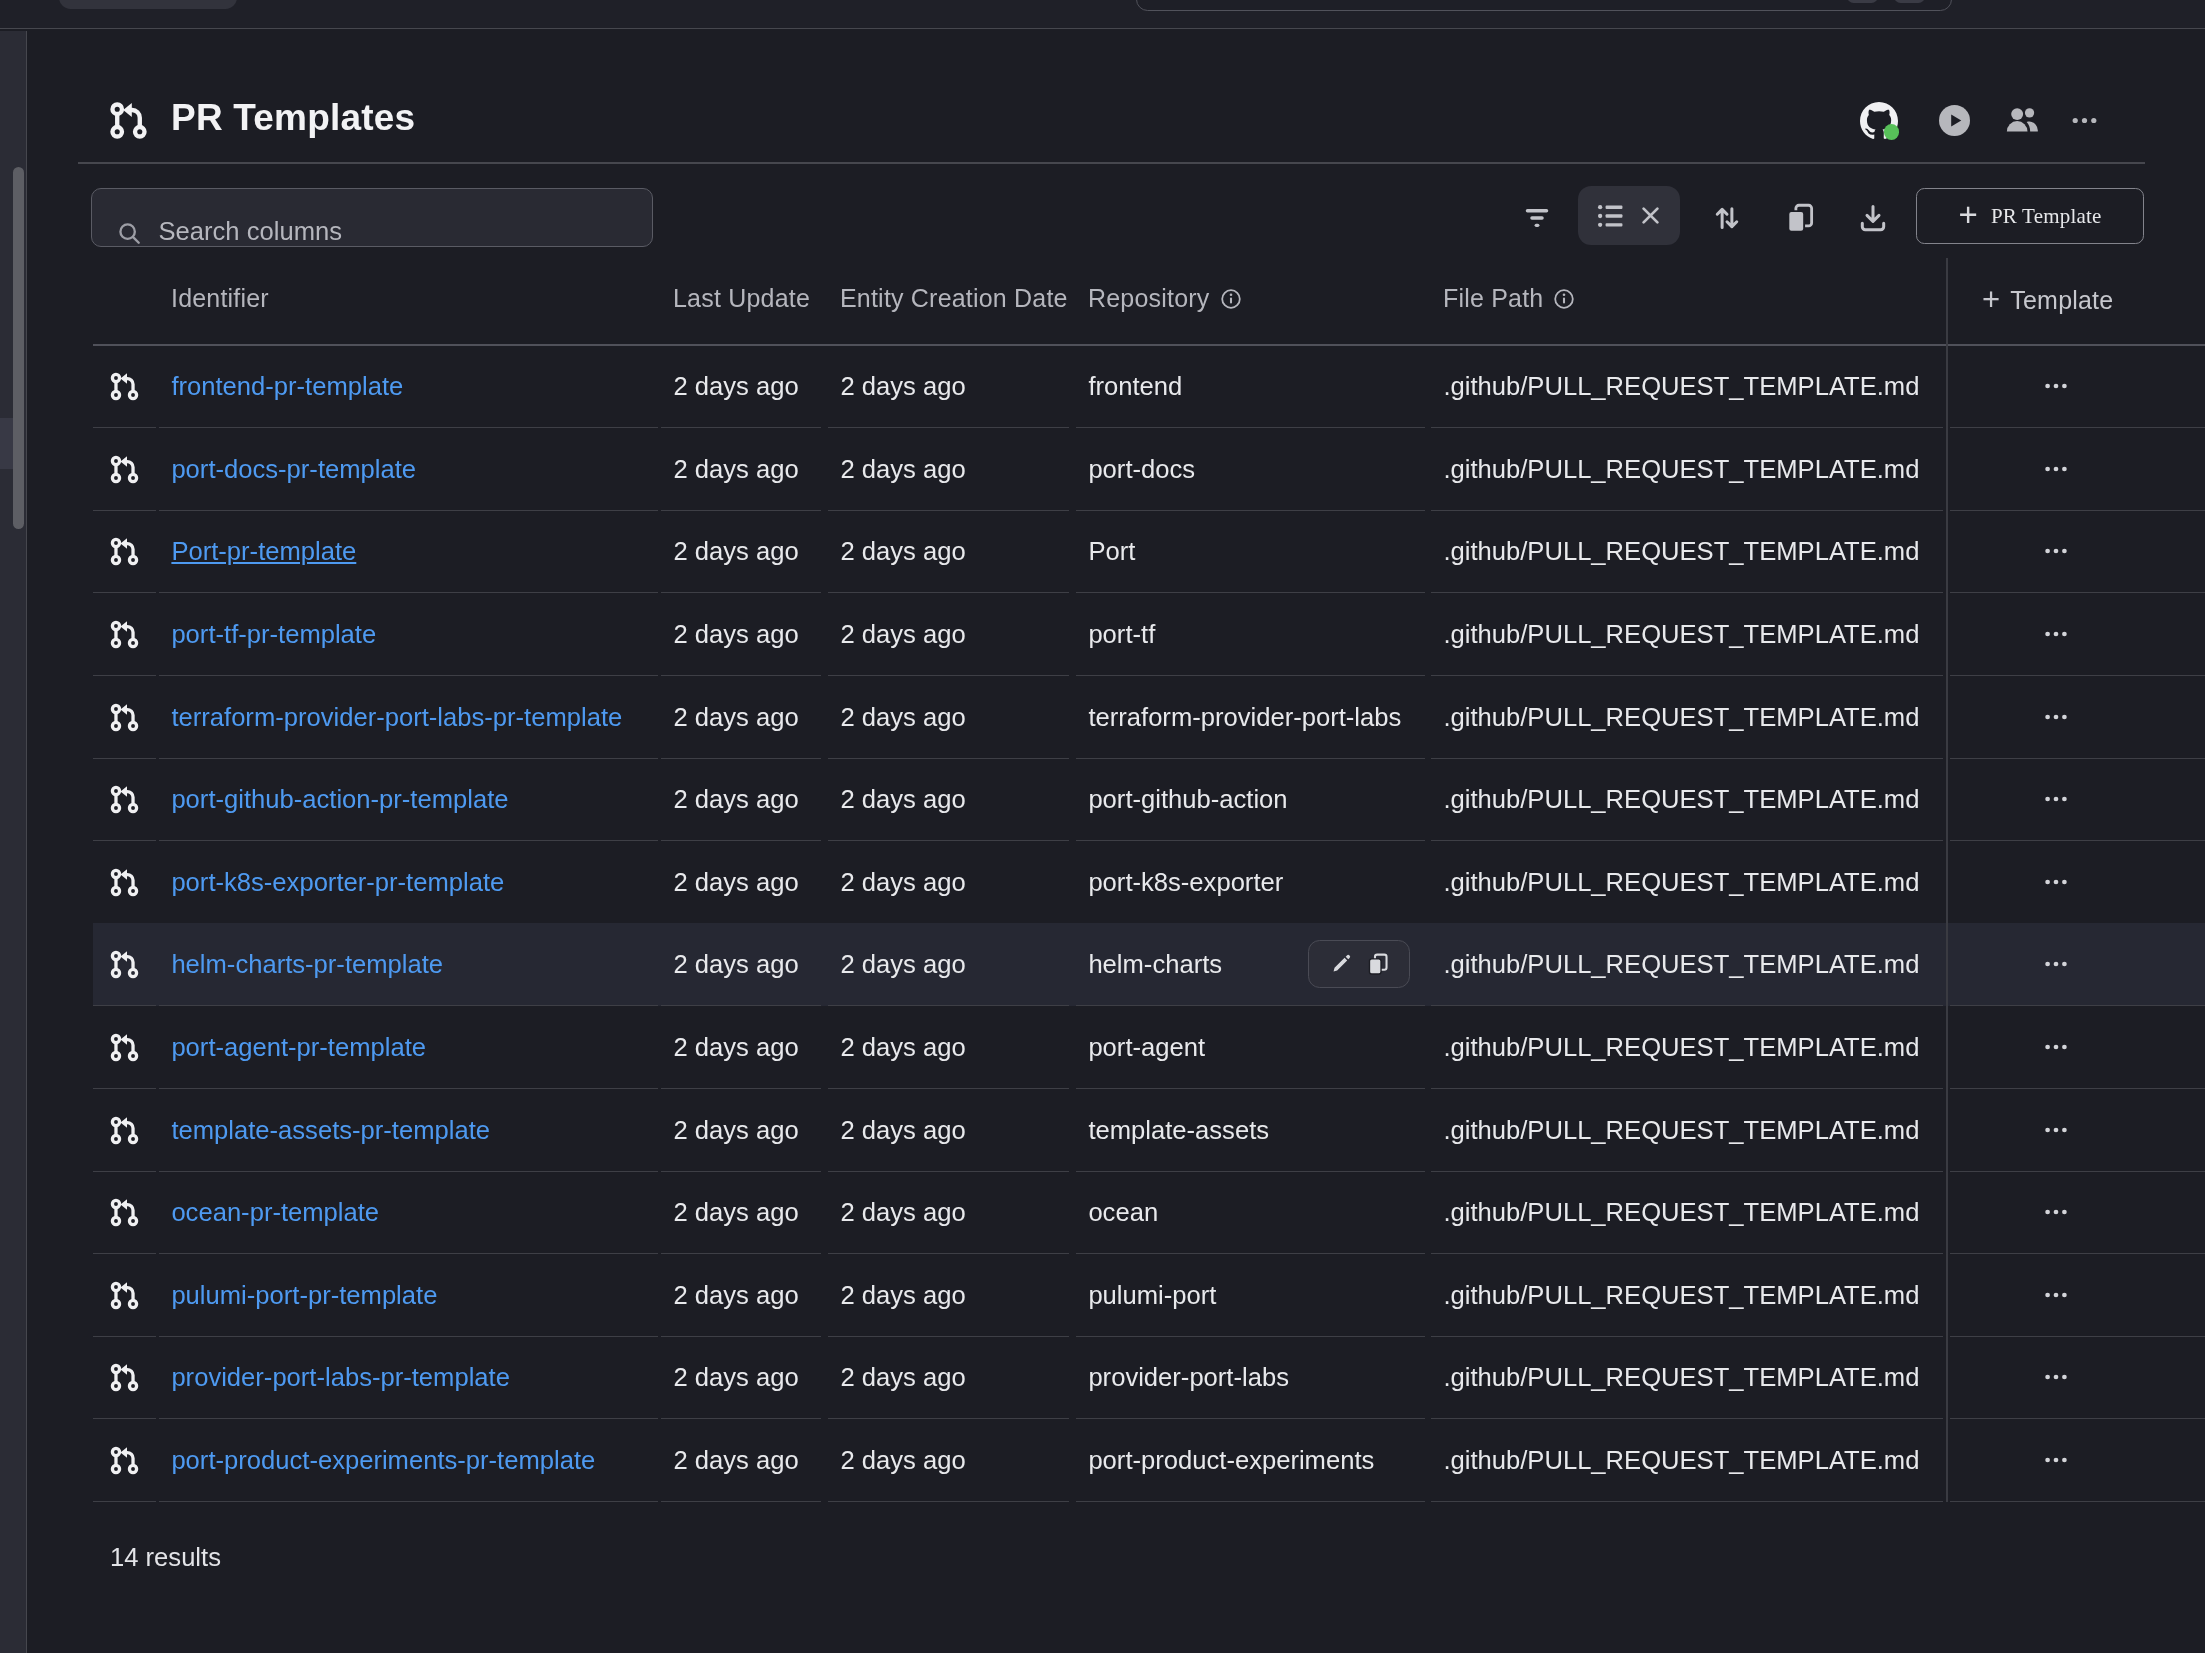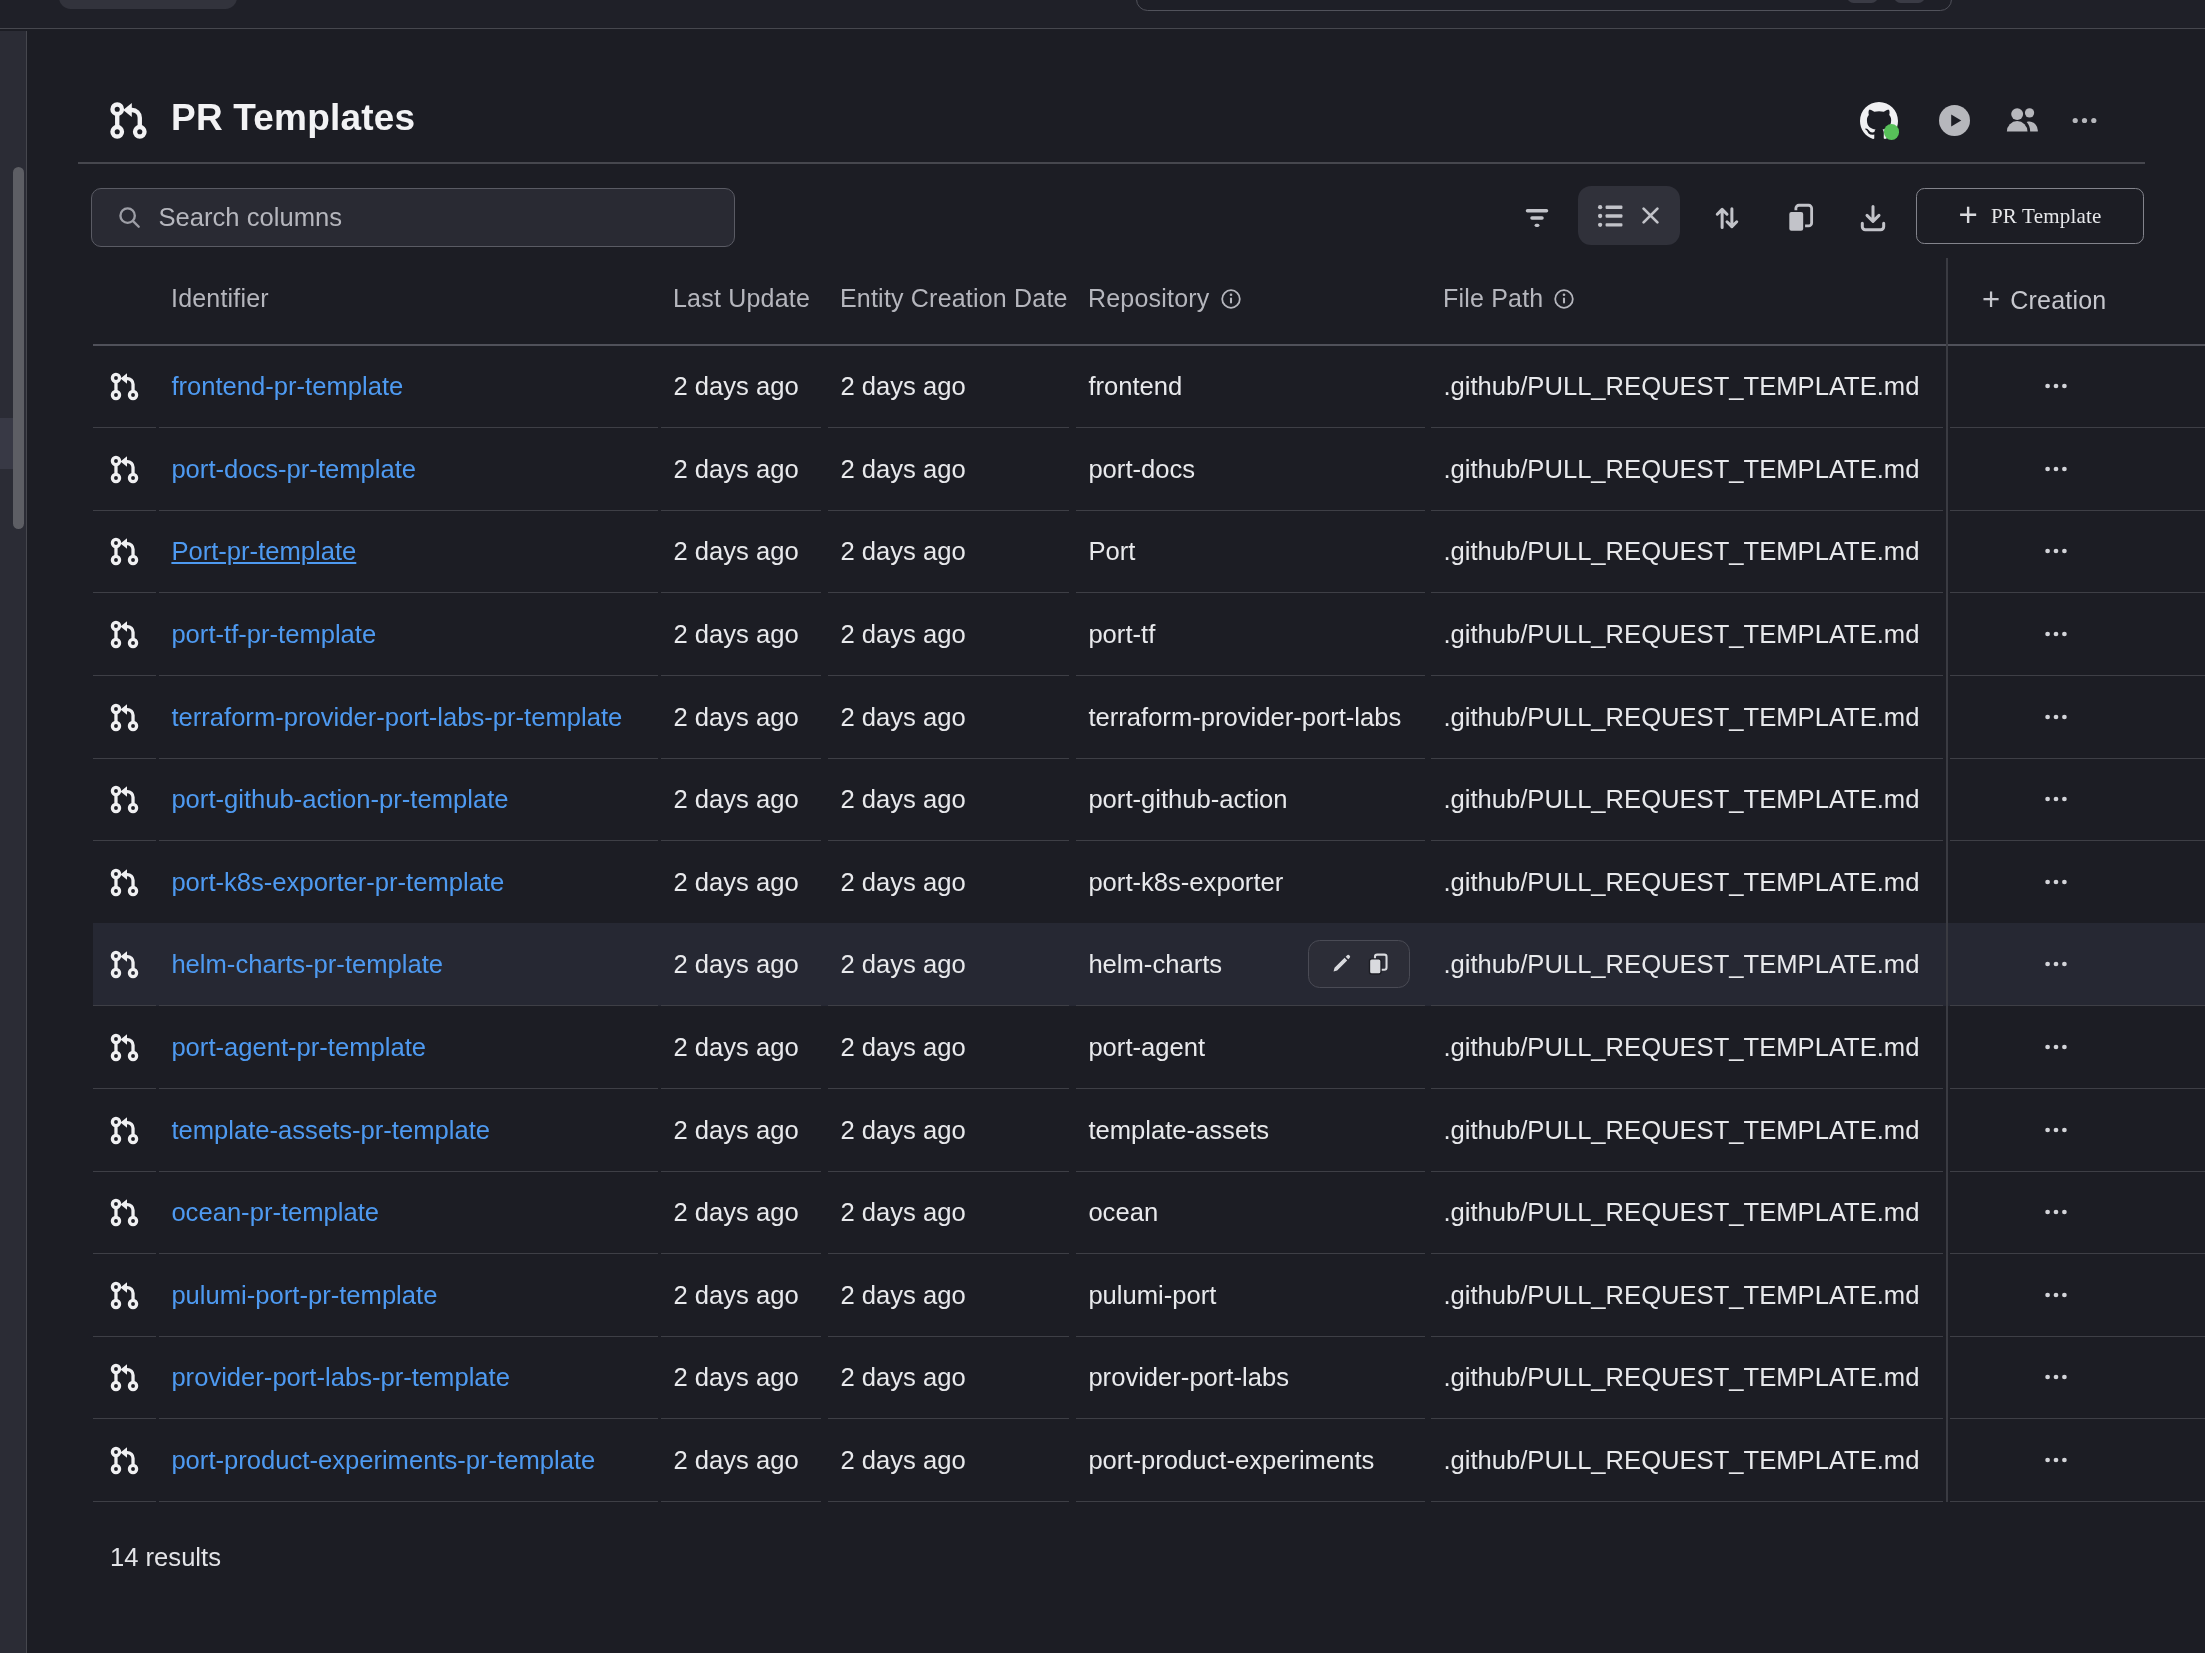--- a/index.html
+++ b/index.html
@@ -41,21 +41,21 @@
   .green-dot{position:absolute;right:0.8px;bottom:2.5px;width:15.7px;height:15.7px;border-radius:50%;background:#57c059;}
   .hdr-play{left:1933px;}
   .hdr-play svg{width:31px;height:31px;}
   .hdr-people{left:2000px;}
   .hdr-people svg{width:33px;height:33px;}
   .hdr-dots{left:2063px;}
   .hdr-dots svg{width:31px;height:31px;}
   .header-divider{position:absolute;left:78px;top:162px;width:2067px;height:1.7px;background:var(--border);}
 
   
-  .search-box{position:absolute;left:91px;top:188px;width:644px;height:59px;border:1.7px solid #5a5b64;border-radius:10px;background:#292a33;display:flex;align-items:center;padding-left:25px;gap:16.5px;}
+  .search-box{position:absolute;left:91px;top:188px;width:562px;height:59px;border:1.7px solid #5a5b64;border-radius:10px;background:#292a33;display:flex;align-items:flex-end;padding-left:25px;gap:16.5px;}
   .search-box svg{width:25px;height:25px;color:#9d9ea6;flex:none;}
   .search-box input{background:transparent;border:none;outline:none;color:var(--muted);font-size:25.6px;font-family:inherit;width:463px;}
   .search-box input::placeholder{color:var(--muted);opacity:1;}
   .tool-btn{position:absolute;top:197px;width:41px;height:41px;display:flex;align-items:center;justify-content:center;color:var(--icon);cursor:pointer;}
   .tool-btn svg{width:30px;height:30px;}
   .tb-filter{left:1516px;}
   .view-toggle{position:absolute;left:1578px;top:186px;width:102px;height:59px;border-radius:13.2px;background:#30313a;display:flex;align-items:center;justify-content:center;gap:13.2px;color:var(--icon);cursor:pointer;}
   .view-toggle .sv-list{width:30px;height:30px;}
   .view-toggle .sv-x{width:23px;height:23px;}
   .tb-sort{left:1706px;}
@@ -278,21 +278,21 @@
         </svg>
     </div>
     <div class="th th-path">
       <span>File Path</span>
       <svg viewBox="0 0 27 27" width="22" height="22">
           <use href="#i-info"></use>
         </svg>
     </div>
     <div class="th th-addprop">
       <span class="plus">+</span>
-      <span>Creation</span>
+      <span>Template</span>
     </div>
     <div class="thead-border"></div>
   </div>
 
   <div class="col-divider"></div>
 
   <div id="rows">
       <div class="row" style="top: 345px;">
     <div class="cell c-icon">
       <svg viewBox="0 0 38 38" width="31" height="31">

